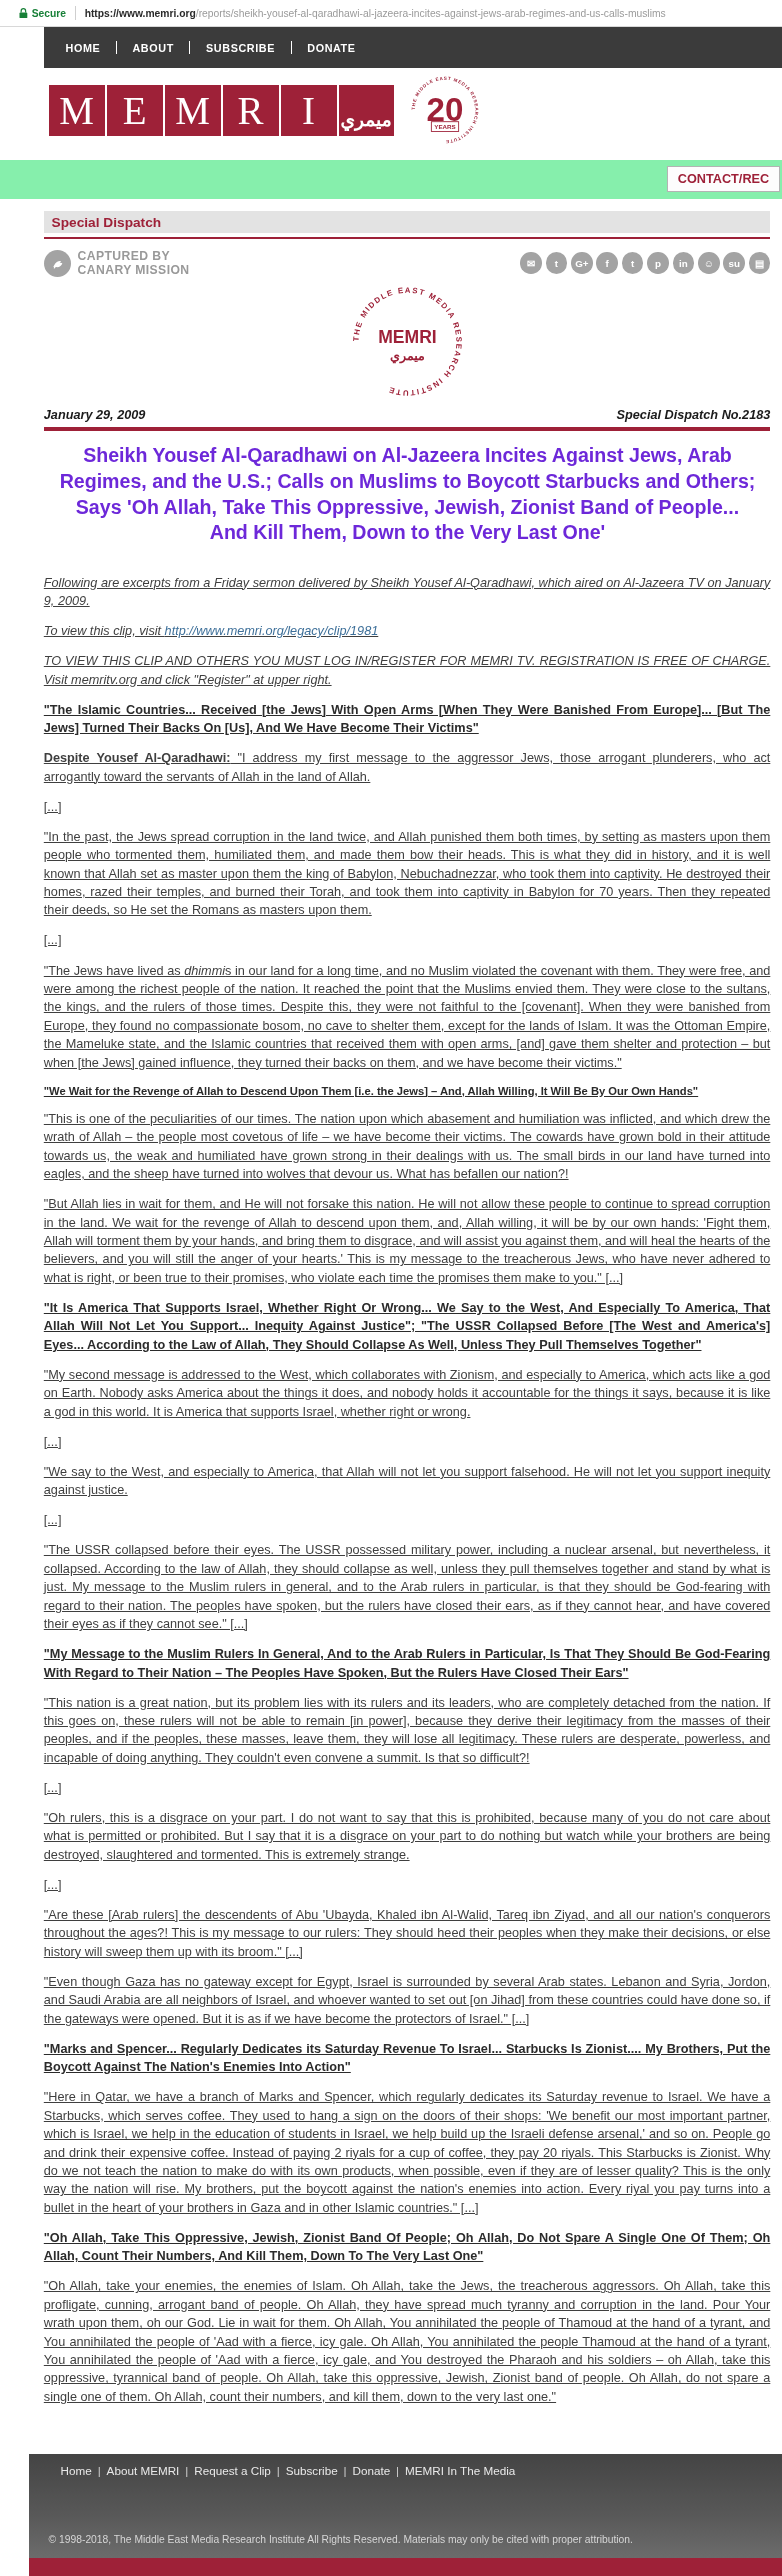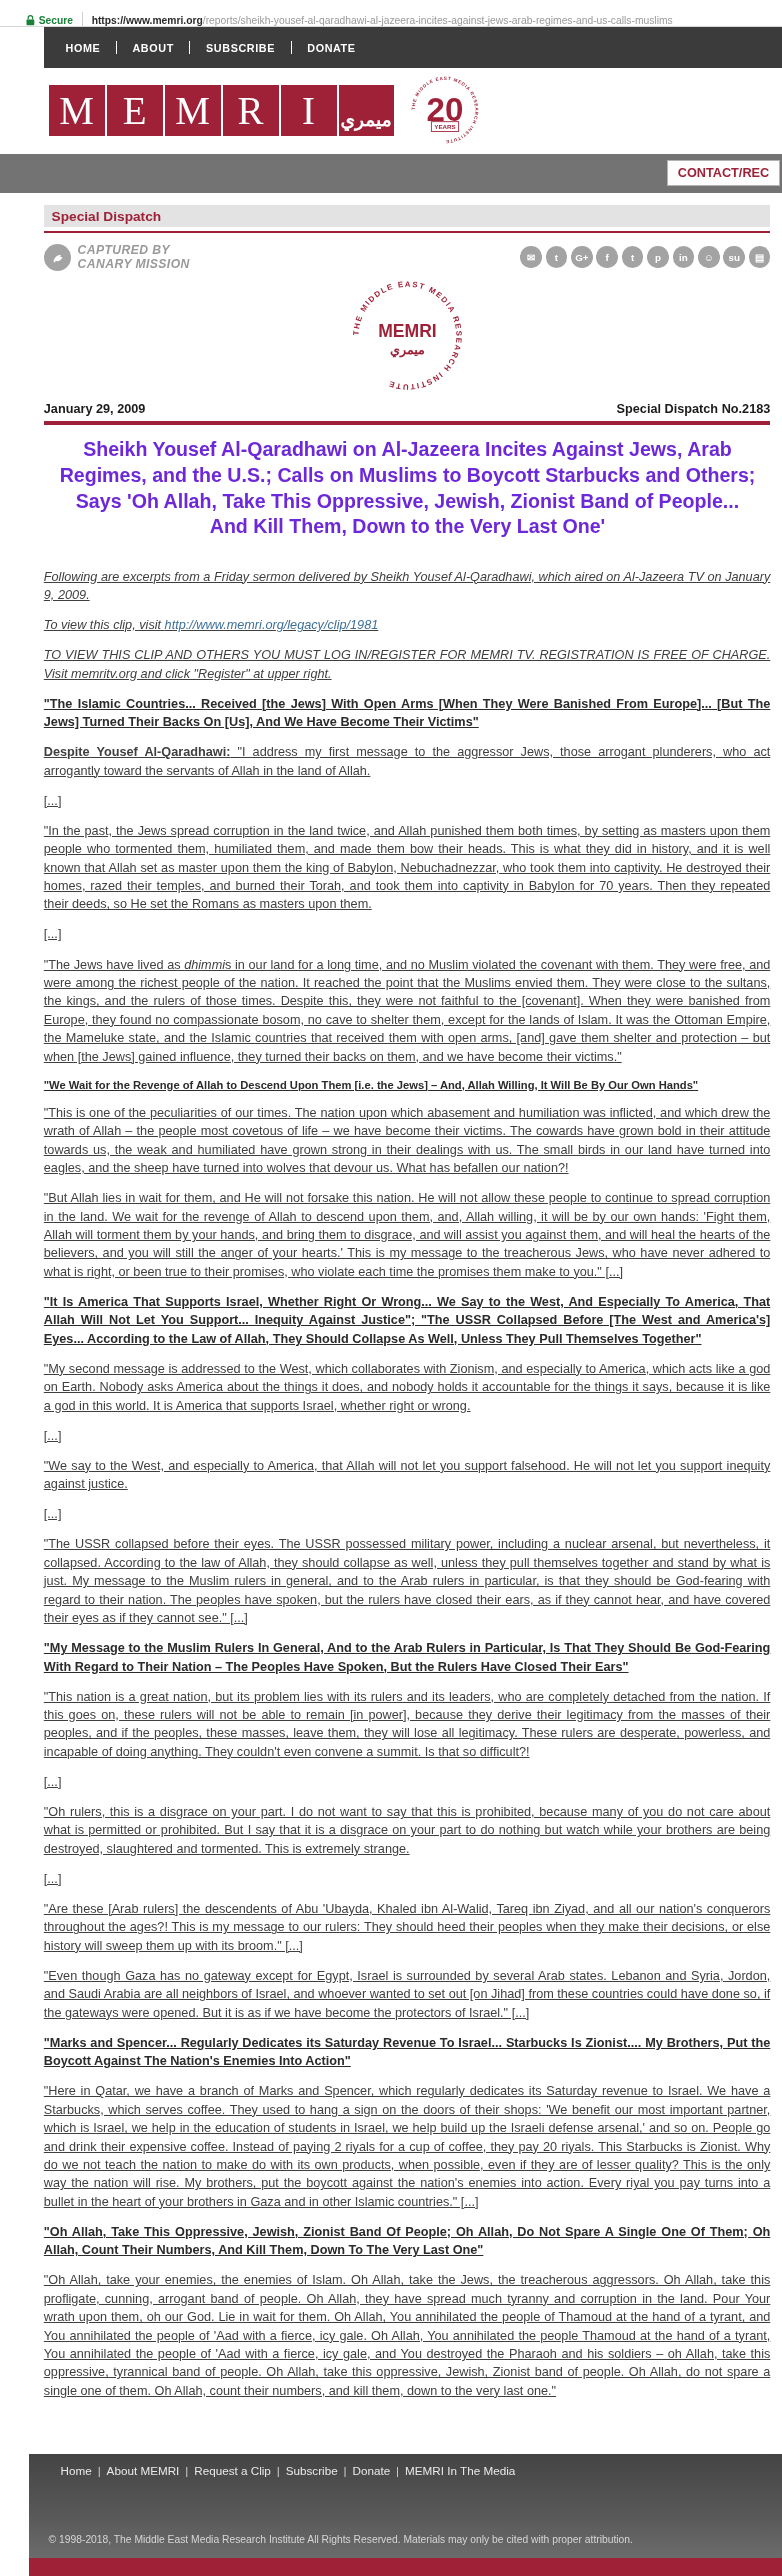--- a/index.html
+++ b/index.html
@@ -1,21 +1,21 @@
 <!DOCTYPE html>
 <html><head>
 <meta charset="utf-8">
 <style>
   * { margin:0; padding:0; box-sizing:border-box; }
   html,body { background:#fff; }
   body { width:782px; font-family:"Liberation Sans", sans-serif; color:#3f3f3f; }
 
   
   .browser-bar { height:27px; background:#fff; border-bottom:1px solid #d8d8d8;
-    display:flex; align-items:flex-end; padding:0 26px; font-size:10.3px; }
+    display:flex; align-items:center; padding:0 19px; font-size:10.3px; }
   .secure { color:#188038; font-weight:bold; display:flex; align-items:center; gap:3.9px; }
   .chrome-sep { width:1px; height:13.7px; background:#cfcfcf; margin:0 8.8px; }
   .url-origin { color:#2b2b2b; font-weight:bold; }
   .url-path { color:#9a9a9a; }
 
   
   .site { position:relative; min-height:2549px; display:flex; flex-direction:column; background:#fff; }
   .left-strip { position:absolute; left:11.7px; top:7.8px; bottom:0; width:21.5px; background:#d9d9d9; z-index:0; }
   .site > * { position:relative; z-index:1; }
 
@@ -24,39 +24,39 @@
   .nav-sep { width:1px; height:12.7px; background:#fff; display:inline-block; }
 
   .logo-row { margin-left:33px; background:#fff; padding:7.8px 0 7.8px 15.6px; display:flex; align-items:center; height:84px; }
   .logo-letters { display:flex; gap:2px; align-items:center; }
   .logo-sq { width:56px; height:51px; background:#9e2138; display:flex; align-items:center; justify-content:center; }
   .logo-ch { color:#fff; font-family:"Liberation Serif", serif; font-size:39px; line-height:1; }
   .logo-sq.arabic { width:55px; align-items:flex-end; justify-content:center; padding-bottom:5.9px; }
   .logo-ar { color:#fff; font-size:18.6px; font-weight:bold; line-height:1; }
   .badge20 { margin-left:13.7px; }
 
-  .contact-band { width:782px; height:39px; background:#737373; position:relative; margin-top:2px; overflow:hidden; }
+  .contact-band { width:782px; height:39px; background:#86efac; position:relative; margin-top:8px; overflow:hidden; }
   .contact-btn { position:absolute; left:667px; top:5.9px; height:26.4px; background:#fdfdfd; border:1px solid #b3b3b3;
     color:#9e2138; font-weight:bold; font-size:12.7px; padding:0 9.8px; white-space:nowrap; line-height:24.4px; }
 
   .card { margin-left:33px; padding-top:11.7px; flex:1; display:flex; flex-direction:column; background:#fff; }
   .dispatch-bar { margin:0 11.7px 0 10.8px; background:#e3e3e3; color:#9e2138; font-weight:bold; font-size:13.7px; padding:3.9px 7.8px; }
   .rule-thin { height:2px; background:#9e2138; margin:3.9px 11.7px 0 10.8px; }
 
   .meta-row { display:flex; justify-content:space-between; align-items:center; margin:9.8px 11.7px 2px 10.8px; }
-  .captured { display:flex; align-items:flex-end; gap:6.8px;font-style:italic; }
+  .captured { display:flex; align-items:flex-end; gap:6.8px; }
   .canary-circle { width:27px; height:27px; border-radius:50%; background:#a3a3a3; display:flex; align-items:center; justify-content:center; }
   .captured-text { color:#999; font-weight:bold; font-size:12.2px; line-height:1.15; letter-spacing:0.4px; }
   .social { display:flex; gap:3.9px; align-items:center; }
   .soc-circle { width:21.5px; height:21.5px; border-radius:50%; background:#a3a3a3; color:#fff; display:flex;
     align-items:center; justify-content:center; font-size:9.8px; font-weight:bold; cursor:pointer; }
 
   .seal-wrap { text-align:center; margin:2px 0 2px; }
 
-  .date-row { display:flex; justify-content:space-between; margin:0 11.7px 0 10.8px; font-size:12.7px; font-weight:bold; color:#1b1b1b; }
+  .date-row { display:flex; justify-content:space-between; margin:0 11.7px 0 10.8px; font-size:12.7px; font-weight:bold; color:#1b1b1b;font-style:italic; }
   .rule-thick { height:3.9px; background:#9e2138; margin:4.9px 11.7px 9.8px 10.8px; }
 
   .headline { text-align:center; font-size:19.6px; font-weight:bold; color:#6d28d9; line-height:1.32; margin:2px 23.5px 15.6px; }
 
   .article { margin:0 11.7px 19.6px 10.8px; font-size:12.7px; line-height:1.45; color:#3f3f3f; }
   .blk { margin:11.7px 0; text-align:justify;text-decoration:underline; }
   .blk.it { font-style:italic; }
   .blk.sh { font-weight:bold; color:#2b2b2b; }
   .blk.shs { font-weight:bold; color:#2b2b2b; font-size:11.2px; line-height:1.3; margin:9.8px 0 7.8px; }
   .blk.el { text-align:left; }

